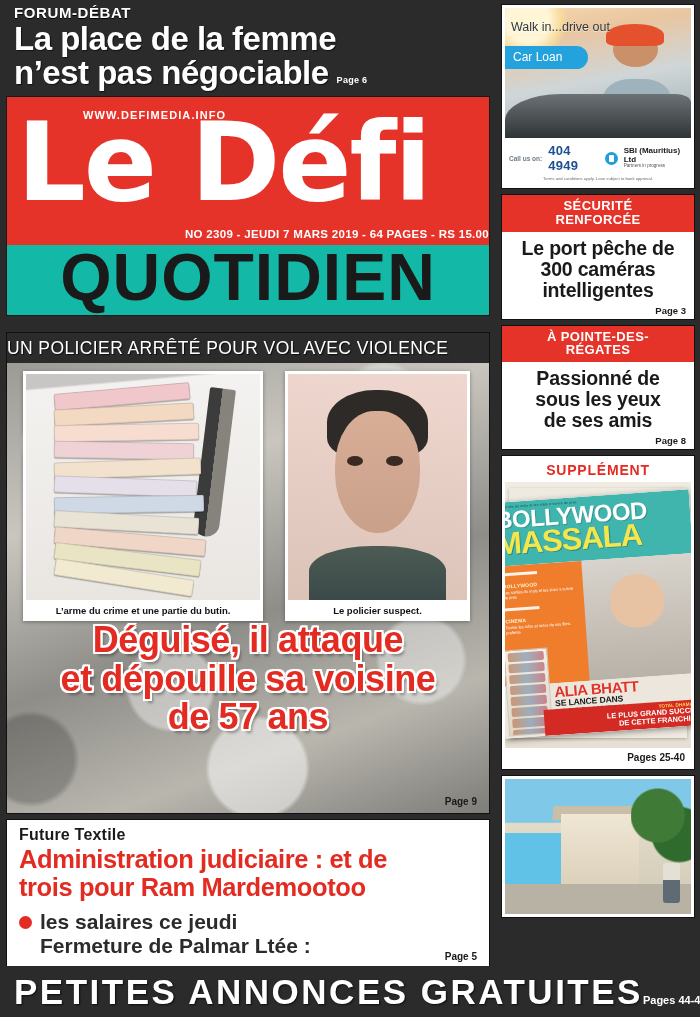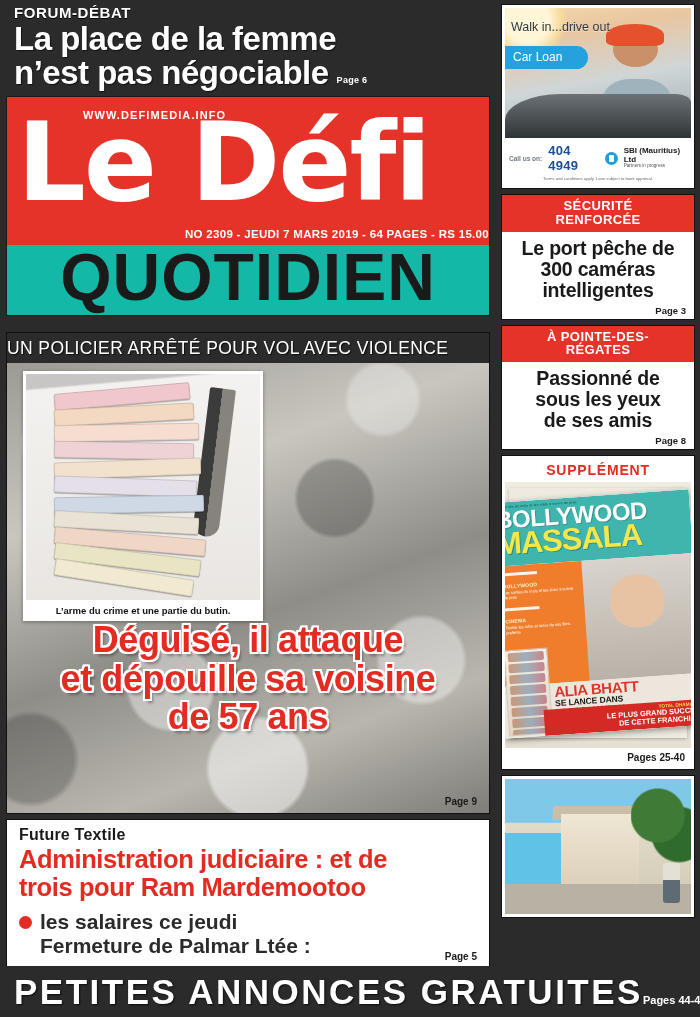--- a/index.html
+++ b/index.html
@@ -555,20 +555,31 @@
             <div class="bill" style="top:46%; width:61%; background:#e4dfe8; transform:rotate(2deg);"></div>
             <div class="bill" style="top:54%; width:64%; background:#cfd9e6; transform:rotate(-1deg);"></div>
             <div class="bill" style="top:62%; width:62%; background:#e8e3d4; transform:rotate(3deg);"></div>
             <div class="bill" style="top:70%; width:65%; background:#f0d6c6; transform:rotate(5deg);"></div>
             <div class="bill" style="top:78%; width:63%; background:#e9e4c4; transform:rotate(7deg);"></div>
             <div class="bill" style="top:86%; width:60%; background:#f1ead1; transform:rotate(9deg);"></div>
           </div>
           <span class="cap">L’arme du crime et une partie du butin.</span>
         </div>
 
+        <div class="photo-card photo-susp">
+          <div class="ph-img img-susp">
+            <div class="bg-blur"></div>
+            <div class="face-hair"></div>
+            <div class="face-oval"></div>
+            <div class="eye l"></div>
+            <div class="eye r"></div>
+            <div class="shirt"></div>
+          </div>
+          <span class="cap">Le policier suspect.</span>
+        </div>
 
         <div class="lead-headline">
           <div>Déguisé, il attaque</div>
           <div>et dépouille sa voisine</div>
           <div>de 57 ans</div>
         </div>
         <div class="lead-pageref">Page 9</div>
       </div>
     </div>
 

